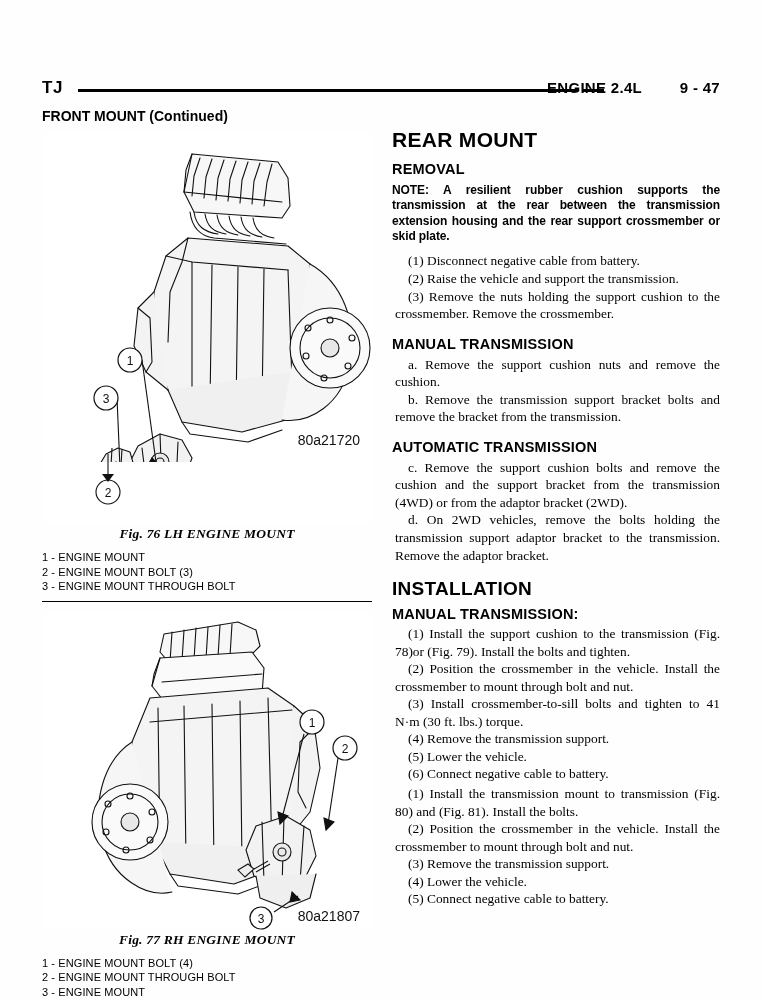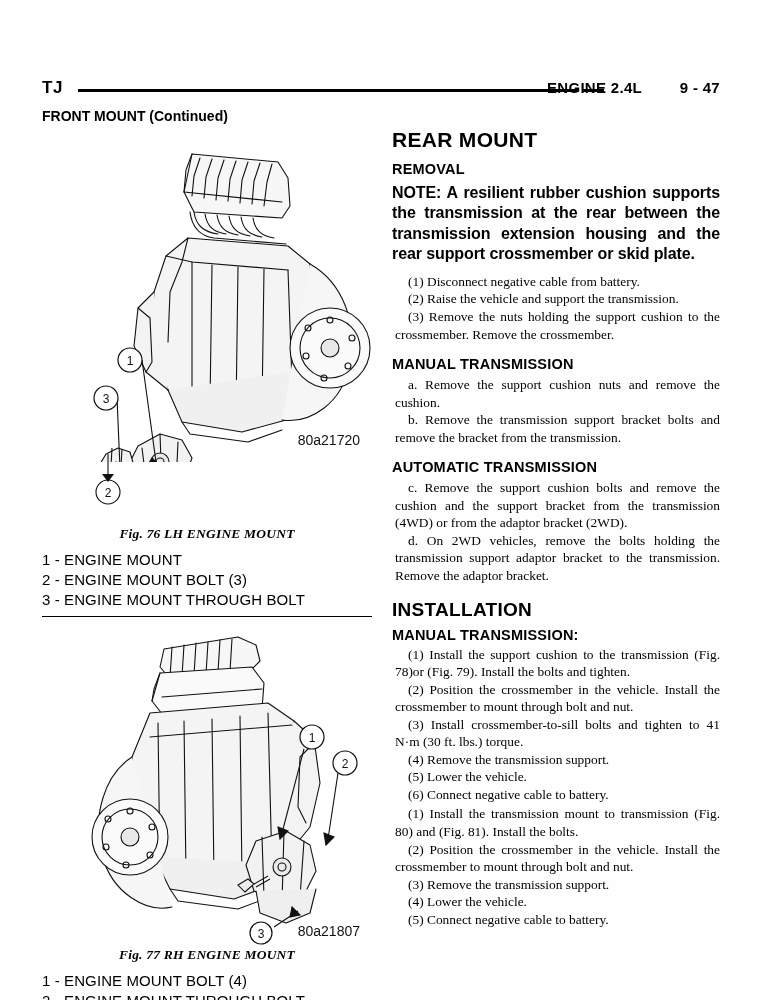--- a/index.html
+++ b/index.html
@@ -101,21 +101,21 @@
     font-family: "Liberation Serif", serif;
     font-style: italic;
     font-weight: bold;
     font-size: 13.5px;
     margin-top: 2px;
     letter-spacing: 0.2px;
   }
   .fig-legend {
     margin-top: 8px;
     font-family: "Liberation Sans", sans-serif;
-    font-size: 15px;
+    font-size: 11px;
     line-height: 1.32;
     letter-spacing: 0.1px;
   }
   .hr-thin {
     width: 330px; height: 1px;
     background: #000;
     margin-top: 7px;
   }
 
   
@@ -137,21 +137,21 @@
   h3.rm {
     font-family: "Liberation Sans", sans-serif;
     font-size: 14.5px;
     font-weight: bold;
     margin: 12px 0 3px 0;
     letter-spacing: 0.2px;
   }
   p.note {
     font-family: "Liberation Sans", sans-serif;
     font-weight: bold;
-    font-size: 16px;
+    font-size: 12px;
     line-height: 1.28;
     margin: 6px 0 8px 0;
     text-align: justify;
     letter-spacing: -0.1px;
   }
   p.body {
     font-family: "Liberation Serif", serif;
     font-size: 13.4px;
     line-height: 1.31;
     margin: 0 0 0 3px;

